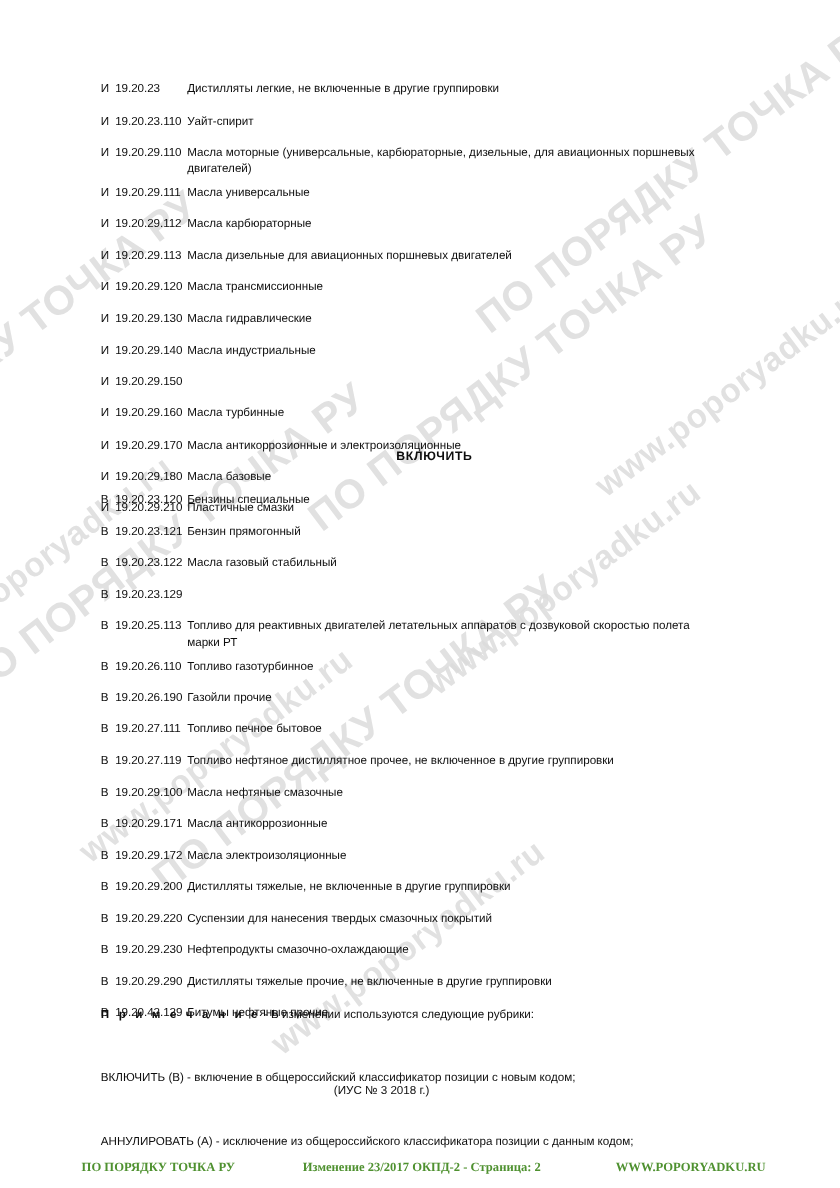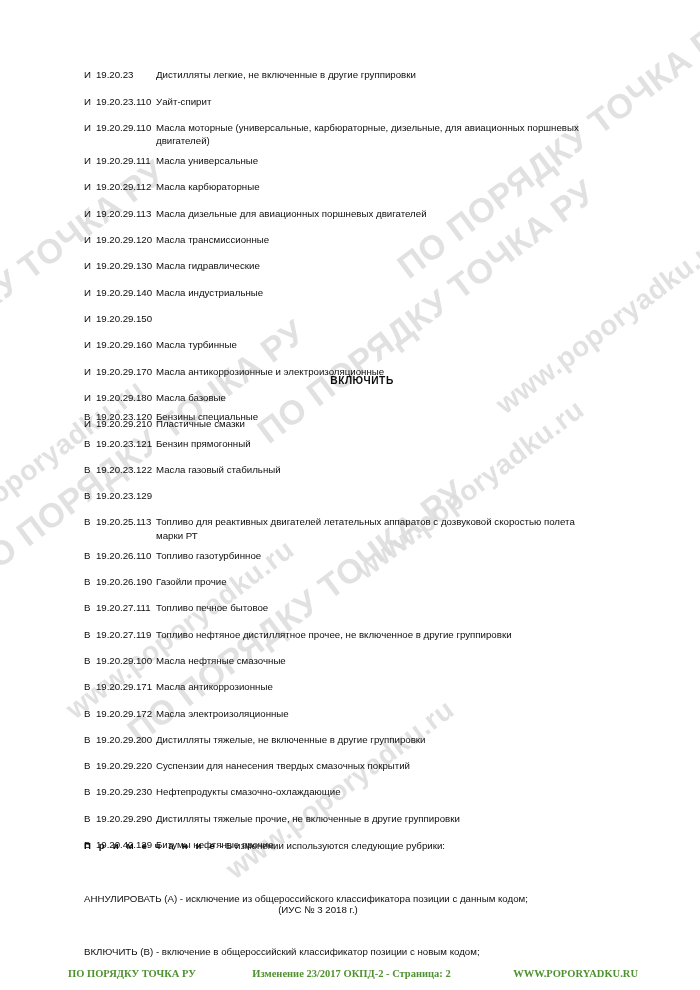--- a/index.html
+++ b/index.html
@@ -326,22 +326,22 @@
         <span class="mark">В</span>
         <span class="code">19.20.42.129</span>
         <span class="desc">Битумы нефтяные прочие</span>
       </div>
     </div>
 
   <div id="note-block">
     <div class="note-line">
       <span class="note-label">П р и м е ч а н и е</span><span class="note-intro-rest"> - В изменении используются следующие рубрики:</span>
     </div>
+    <div class="note-line">ВКЛЮЧИТЬ (В) - включение в общероссийский классификатор позиции с новым кодом;</div>
     <div class="note-line">АННУЛИРОВАТЬ (А) - исключение из общероссийского классификатора позиции с данным кодом;</div>
-    <div class="note-line">ВКЛЮЧИТЬ (В) - включение в общероссийский классификатор позиции с новым кодом;</div>
     <div class="note-line">ИЗМЕНИТЬ (И) - изменение части позиции общероссийского классификатора без изменения ее кода.</div>
   </div>
 
   <div id="issue-line">(ИУС № 3 2018 г.)</div>
 
   <div id="footer" style="color: rgb(79, 145, 48);">
     <span class="f-left">ПО ПОРЯДКУ ТОЧКА РУ</span>
     <span class="f-center">Изменение 23/2017 ОКПД-2 - Страница: 2</span>
     <span class="f-right">WWW.POPORYADKU.RU</span>
   </div>

